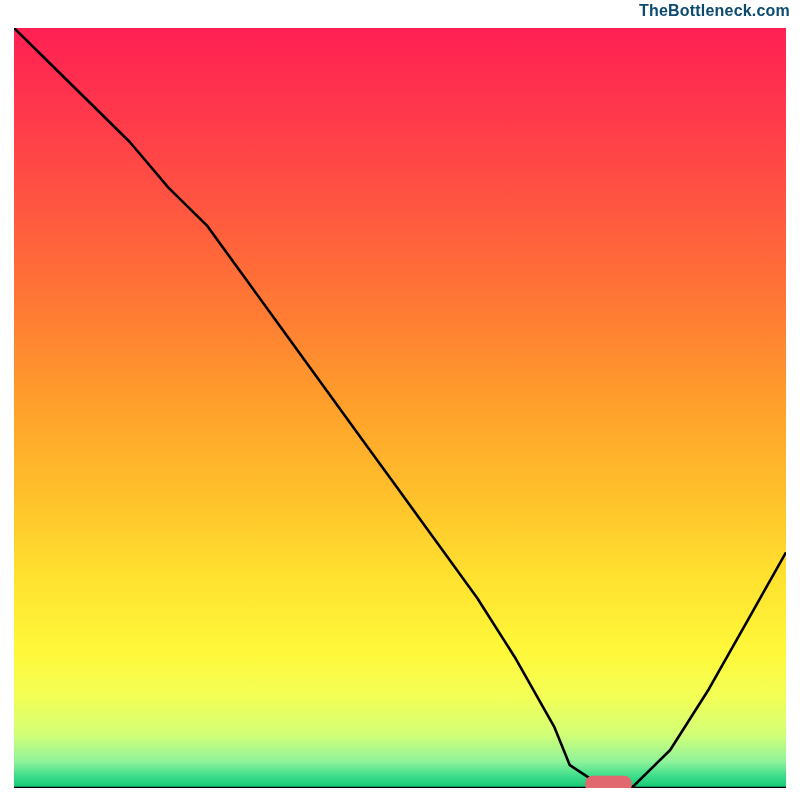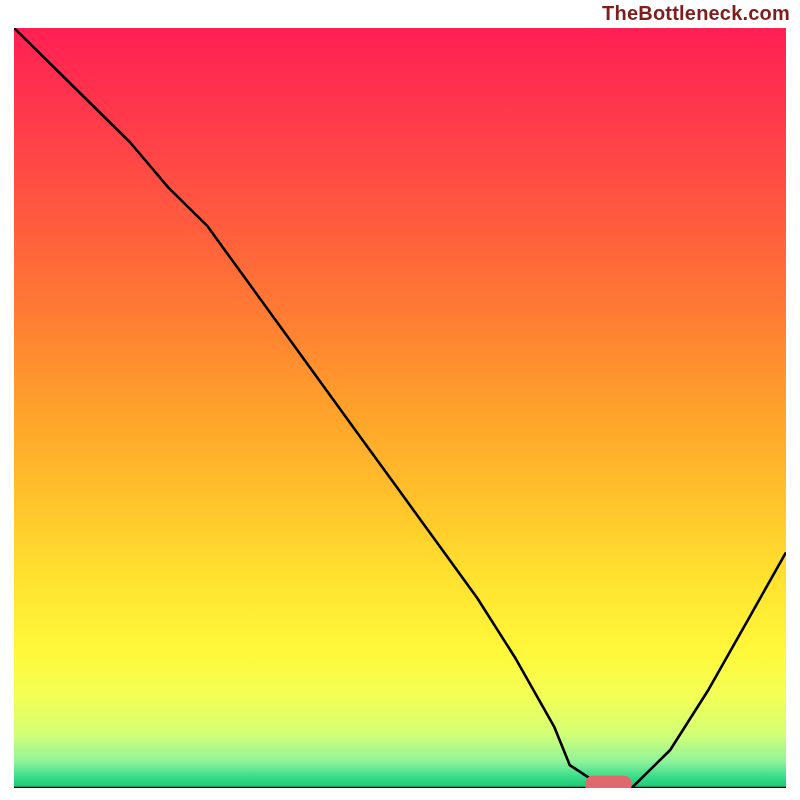--- a/index.html
+++ b/index.html
@@ -8,23 +8,23 @@
     width: 800px;
     height: 800px;
     background: #ffffff;
     overflow: hidden;
     font-family: Arial, Helvetica, sans-serif;
   }
   .watermark {
     position: absolute;
     top: 2px;
     right: 10px;
-    font-size: 20px;
+    font-size: 16px;
     font-weight: 600;
-    color: #7f1d1d;
+    color: #0c4a6e;
     letter-spacing: 0.2px;
     z-index: 10;
   }
   .inner {
     position: absolute;
     left: 14px;
     top: 28px;
     width: 772px;
     height: 760px;
   }

